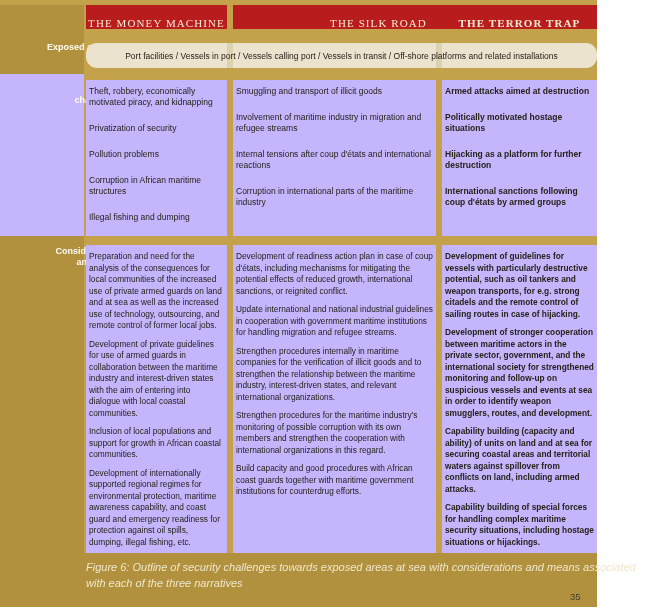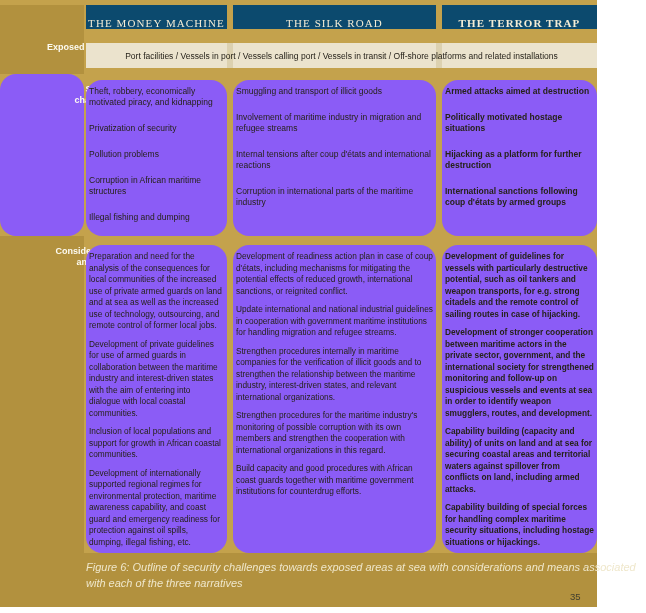--- a/index.html
+++ b/index.html
@@ -1,32 +1,32 @@
 <!DOCTYPE html>
 <html><head>
 <meta charset="utf-8">
 <style>
   html,body{margin:0;padding:0;}
   .page{position:relative;width:646px;height:613px;background:#ffffff;overflow:hidden;
         font-family:"Liberation Sans",sans-serif;}
   .abs{position:absolute;}
   .table-bg{left:0;top:0;width:597px;height:607px;background:#c4a24c;}
   .dark{background:#b2913e;}
-  .tan{background:#8b5cf6;border-radius:16px;}
+  .tan{background:#c4b5fd;}
   .lc{left:0;width:84px;}
   .lc1{top:5px;height:69px;}
   .lc2{top:74px;height:162px;}
   .lc3{top:236px;height:371px;}
-  .hcell{top:5px;height:24px;background:#0c4a6e;color:#f4edd6;
+  .hcell{top:5px;height:24px;background:#b91c1c;color:#f4edd6;
          font-family:"Liberation Serif",serif;font-size:11px;letter-spacing:1.1px;
          text-align:center;line-height:36px;white-space:nowrap;overflow:hidden;}
   .c1{left:86px;width:141px;}
-  .c2{left:233px;width:203px;}
+  .c2{left:233px;width:203px;padding-left:44px;}
   .c3{left:442px;width:155px;font-weight:bold;}
-  .exposed-cell{left:86px;top:43px;width:511px;height:25px;background:#ebe3cd;}
+  .exposed-cell{left:86px;top:43px;width:511px;height:25px;background:#ebe3cd;border-radius:11px;}
   .cream-strip{position:absolute;top:0;width:6px;height:25px;background:#dcd1b0;}
   .exposed-text{position:absolute;left:0;top:0;width:100%;text-align:center;line-height:26px;
                 font-size:8.5px;color:#26221a;white-space:nowrap;}
   .row-label{color:#fdfbf1;font-weight:bold;font-size:9px;line-height:11px;
              text-align:right;left:0;width:76px;margin-left:45px;}
   .cell{box-sizing:border-box;overflow:hidden;padding:6px 3px 0 3px;}
   .cell p{margin:0;color:#26221a;}
   .sec{top:80px;height:156px;}
   .sec p{font-size:8.5px;line-height:11px;margin-bottom:15px;}
   .con{top:245px;height:308px;}

